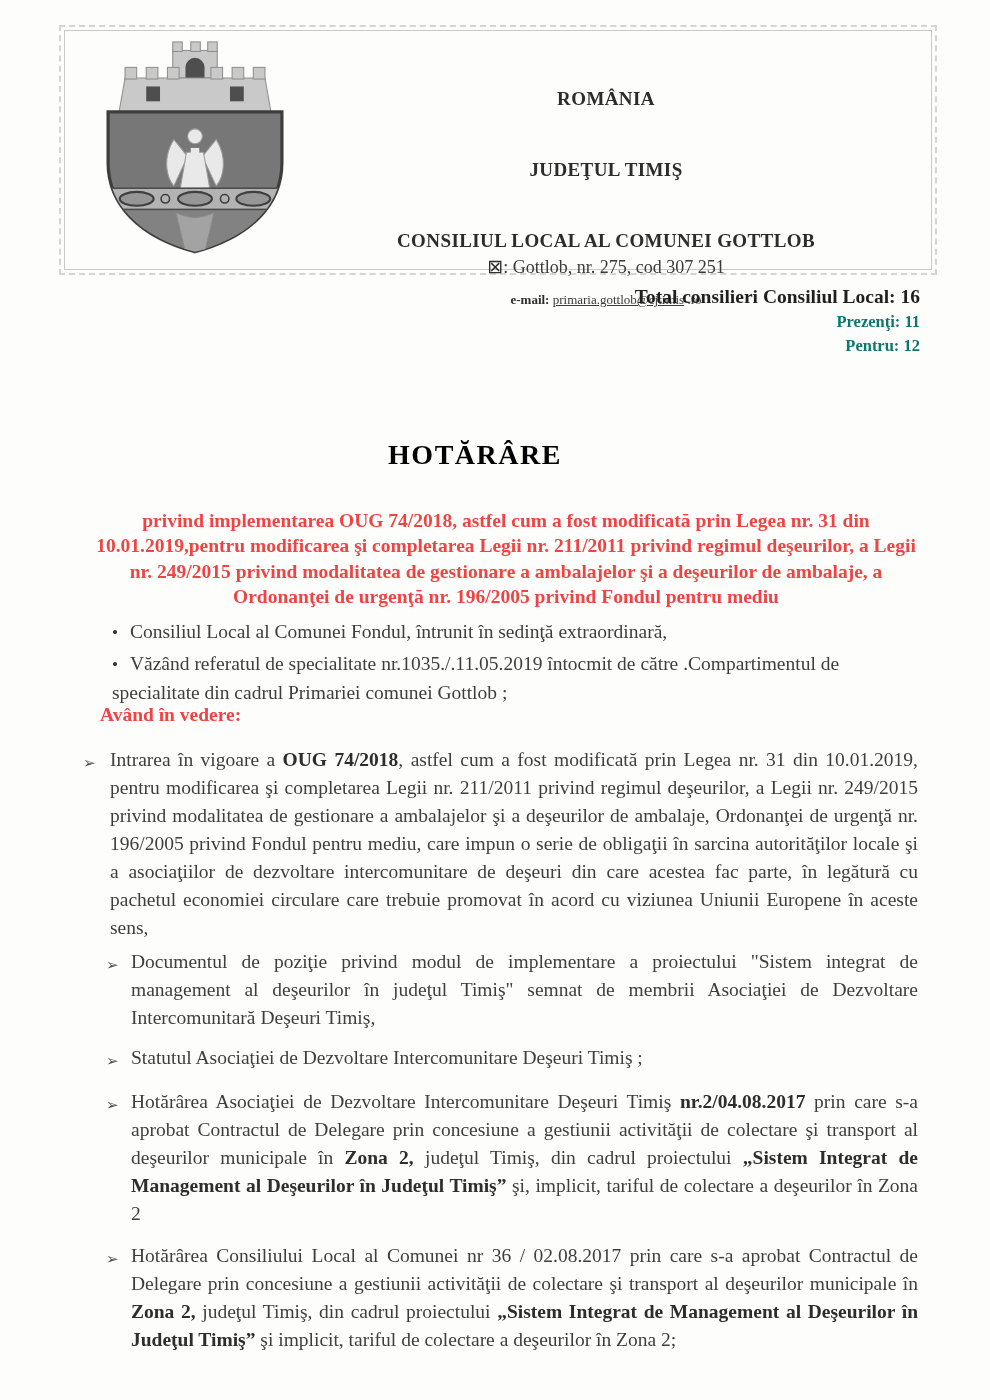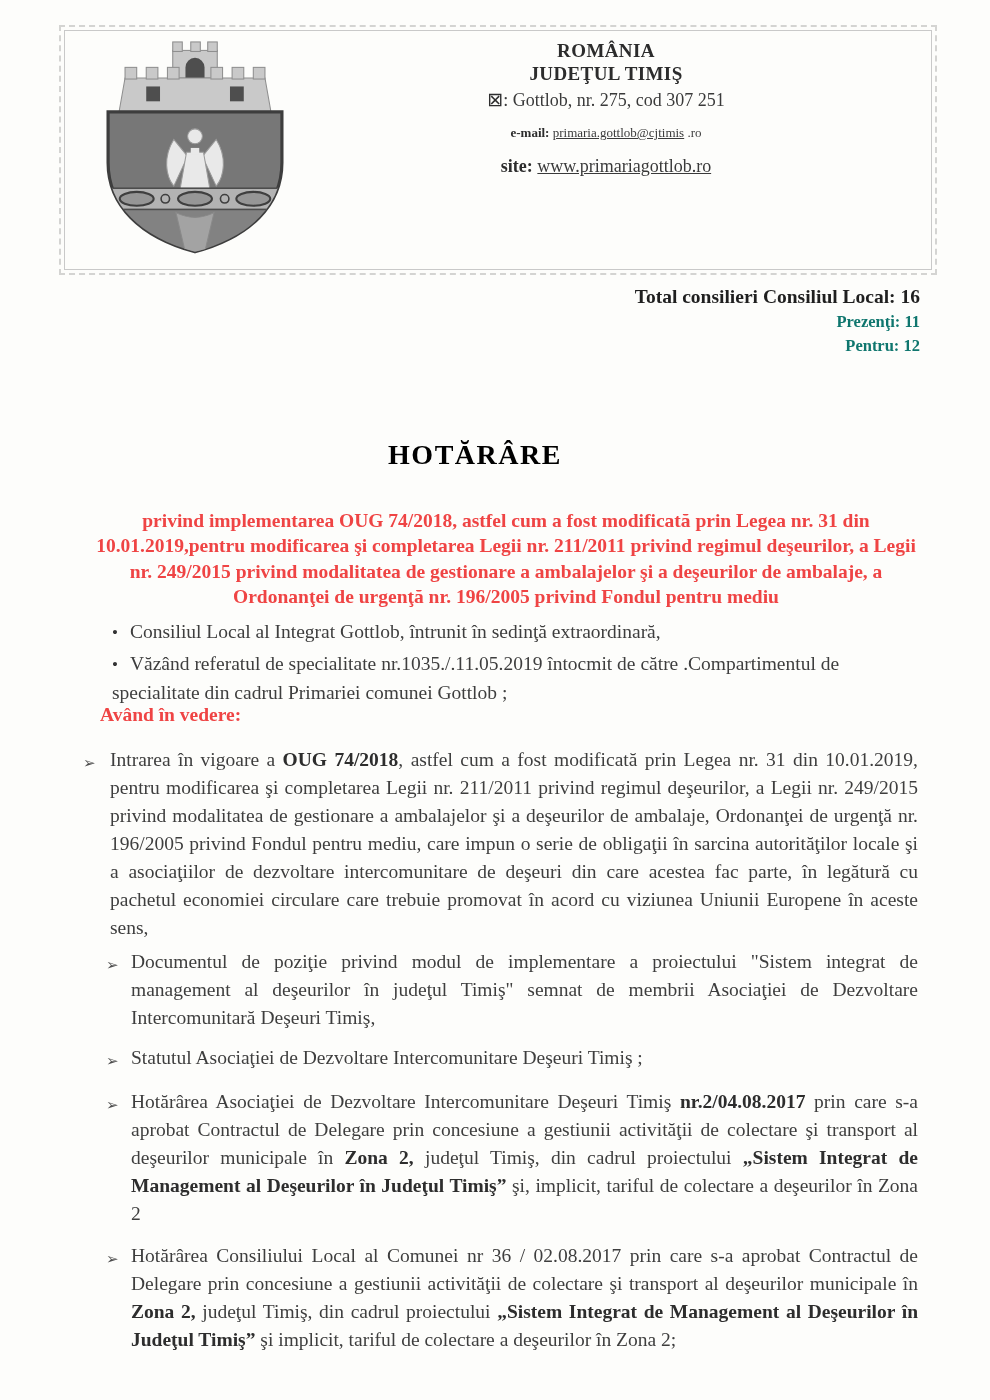--- a/index.html
+++ b/index.html
@@ -17,21 +17,21 @@
     border:1px solid #c9c9c9;
     outline:2px dashed #d4d4d2;outline-offset:3px;
     background:#fdfdfb;
   }
   .coa{position:absolute;left:24px;top:6px;width:212px;height:224px;}
   .lh-text{
     position:absolute;left:230px;top:8px;right:14px;
     text-align:center;
   }
   .lh-country,.lh-county,.lh-council{
-    font-weight:bold;color:#2c2c2c;font-size:19px;line-height:23px;letter-spacing:.4px;
+    font-weight:bold;color:#2c2c2c;font-size:19px;line-height:23px;letter-spacing:.4px;margin-top:48px;
   }
   .lh-address{font-size:18px;margin-top:3px;color:#3a3a3a;}
   .lh-phone{font-size:18px;margin-top:15px;color:#3a3a3a;}
   .lh-phone .fax{margin-left:16px;}
   .lh-email{font-size:13px;margin-top:14px;}
   .lh-site{font-size:18px;margin-top:15px;}
   .lbl{font-weight:bold;color:#2c2c2c;}
   .lnk{text-decoration:underline;color:#3a3a3a;}
   .glyph{font-family:"DejaVu Sans",sans-serif;font-size:19px;color:#2e2e2e;}
   
@@ -118,46 +118,43 @@
         <circle cx="128" cy="152" r="4" fill="none" stroke="#3f3f3f" stroke-width="1.5"></circle>
       </g>
 
       <path d="M82,165 q18,9 36,0 l-9,38 q-9,5 -18,0 z" fill="#a3a3a3" stroke="#8a8a8a" stroke-width="1"></path>
     </g>
   </svg>
 
   <div class="lh-text">
     <div class="lh-country">ROMÂNIA</div>
     <div class="lh-county">JUDEŢUL  TIMIŞ</div>
+    <div class="lh-council">CONSILIUL LOCAL AL COMUNEI GOTTLOB</div>
     <div class="lh-address">
       <span class="glyph">⊠</span><span>: Gottlob, nr. 275, cod 307 251</span>
     </div>
     <div class="lh-email">
       <span class="lbl">e-mail:</span>
       <span class="lnk">primaria.gottlob@cjtimis</span><span> .ro</span>
-    </div>
-    <div class="lh-site">
-      <span class="lbl">site:</span>
-      <span class="lnk">www.primariagottlob.ro</span>
     </div>
   </div>
 </header>
 
 <div class="counters">
   <div class="c-total">Total consilieri Consiliul Local: 16</div>
   <div class="c-sans">Prezenţi: 11</div>
   <div class="c-sans">Pentru: 12</div>
 </div>
 
 <h1 class="title">HOTĂRÂRE</h1>
 <p class="subtitle">privind implementarea OUG 74/2018, astfel cum a fost modificată prin Legea nr. 31 din 10.01.2019,pentru modificarea şi completarea Legii nr. 211/2011 privind regimul deşeurilor, a Legii nr. 249/2015 privind modalitatea de gestionare a ambalajelor şi a deşeurilor de ambalaje, a Ordonanţei de urgenţă nr. 196/2005 privind Fondul pentru mediu</p>
 
 <div class="bullets">
   <div class="bullet">
-    <span class="dot">•</span><span>Consiliul Local al Integrat Gottlob, întrunit în sedinţă extraordinară,</span>
+    <span class="dot">•</span><span>Consiliul Local al Comunei Fondul, întrunit în sedinţă extraordinară,</span>
   </div>
   <div class="bullet">
     <span class="dot">•</span><span>Văzând referatul de specialitate nr.1035./.11.05.2019 întocmit de către .Compartimentul de specialitate din cadrul Primariei comunei Gottlob ;</span>
   </div>
 </div>
 
 <div class="having-heading">Având în vedere:</div>
 
 <section class="items">
 

